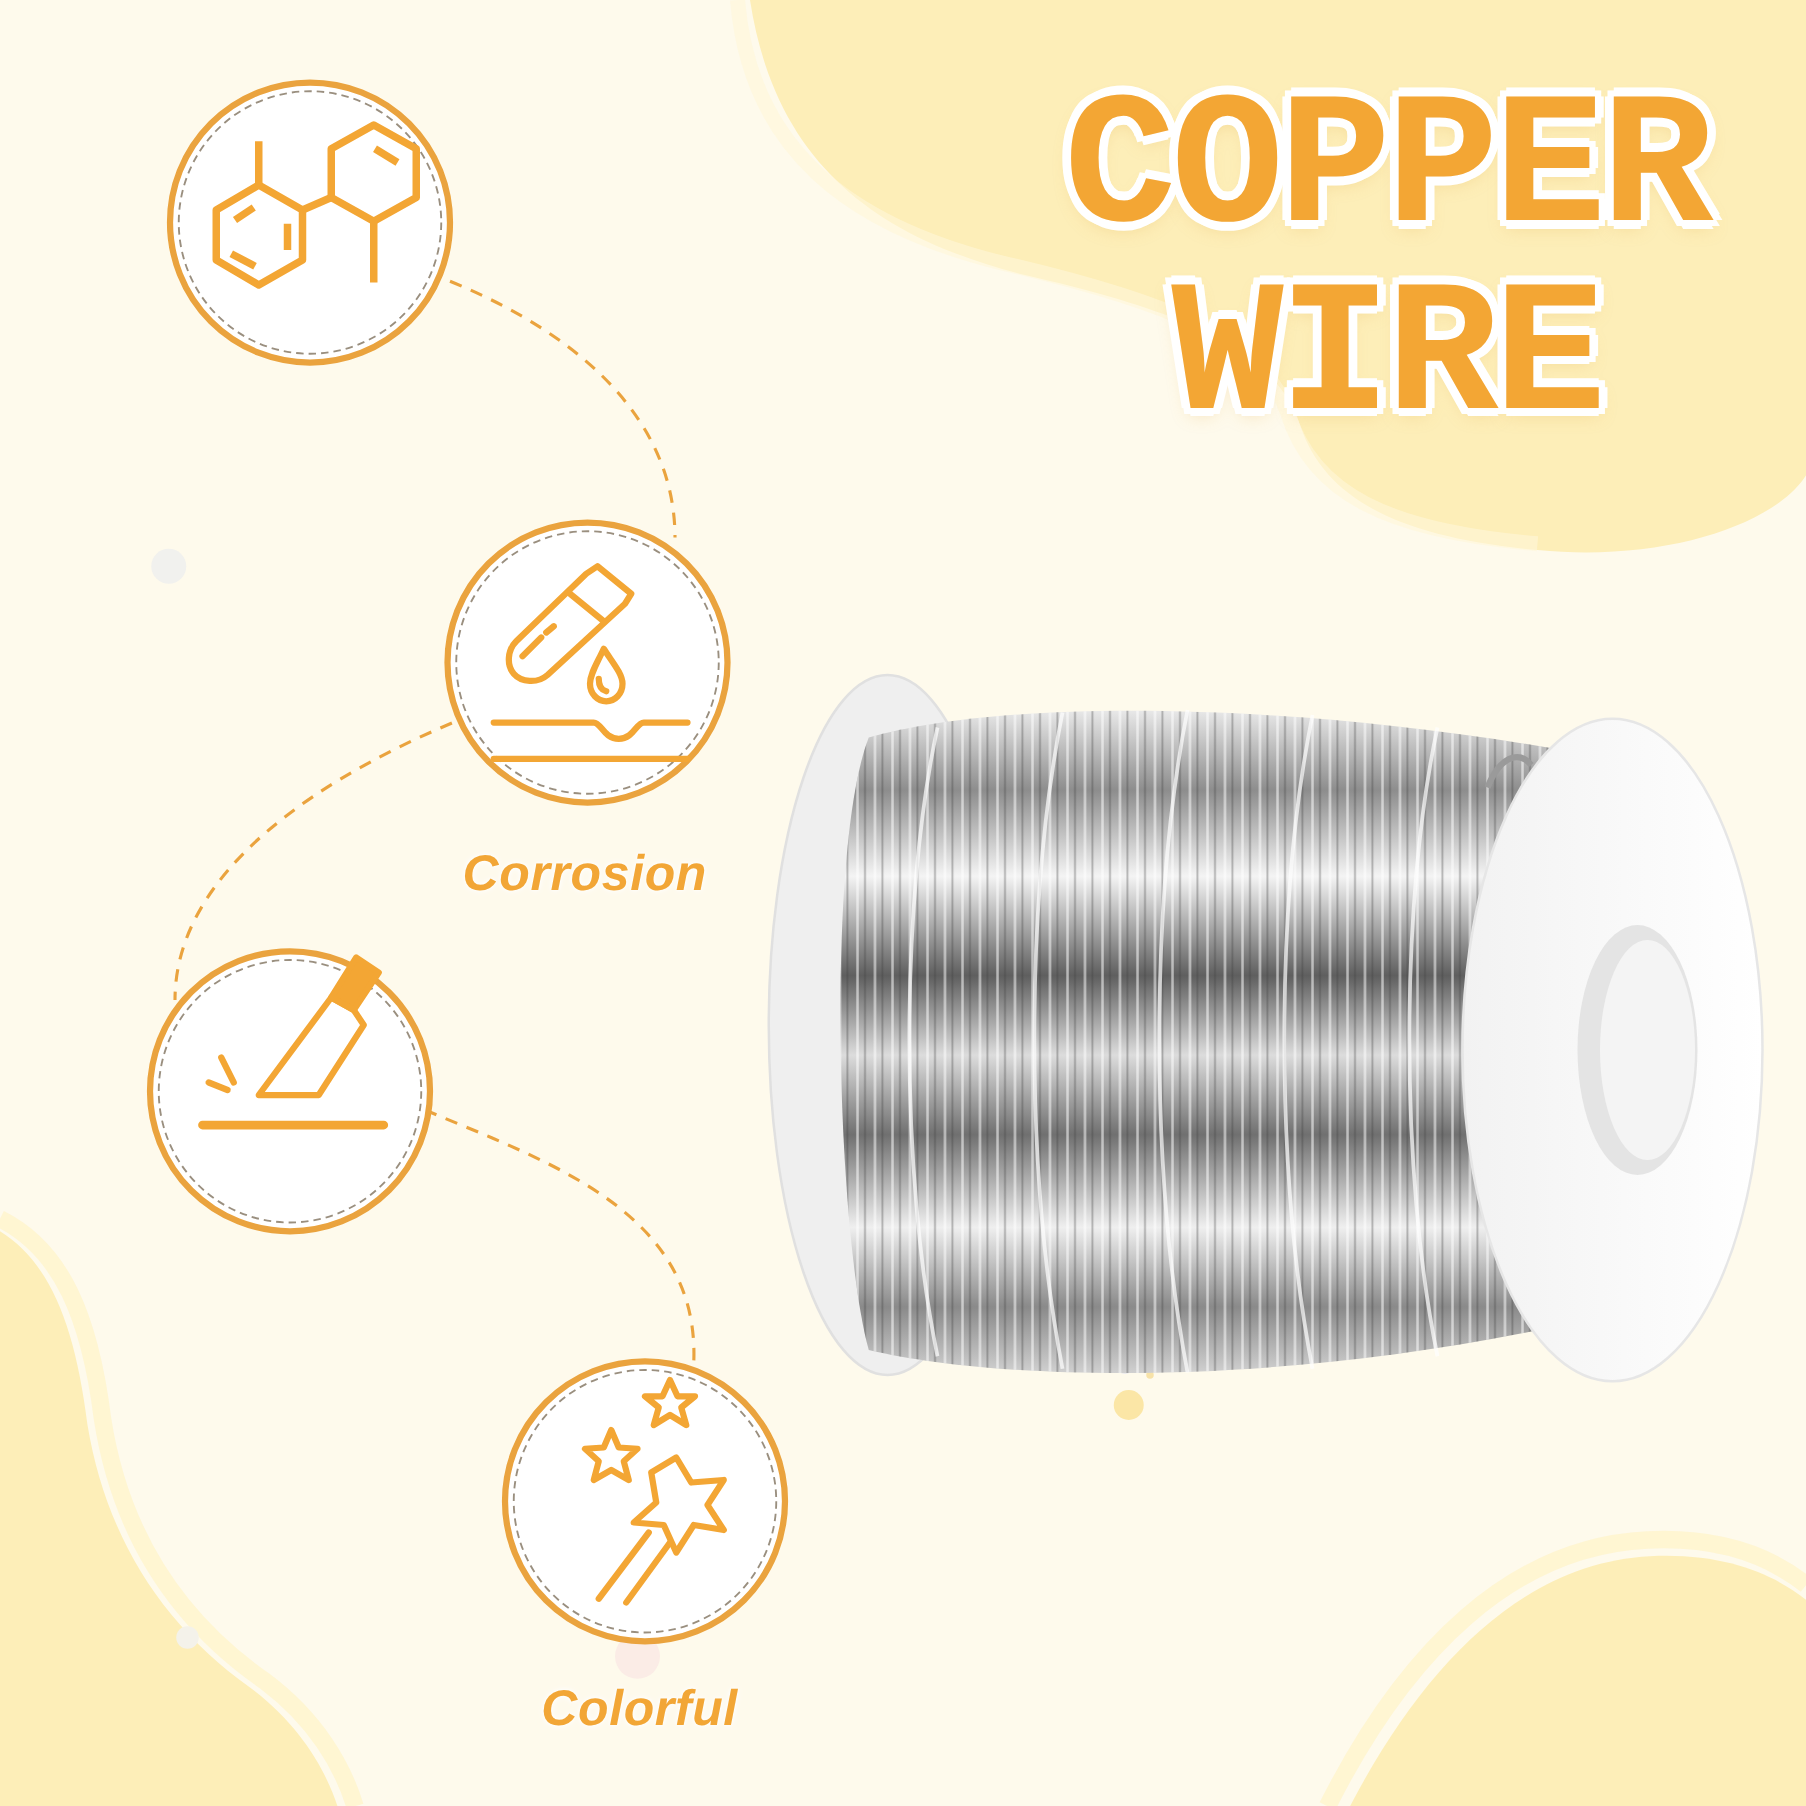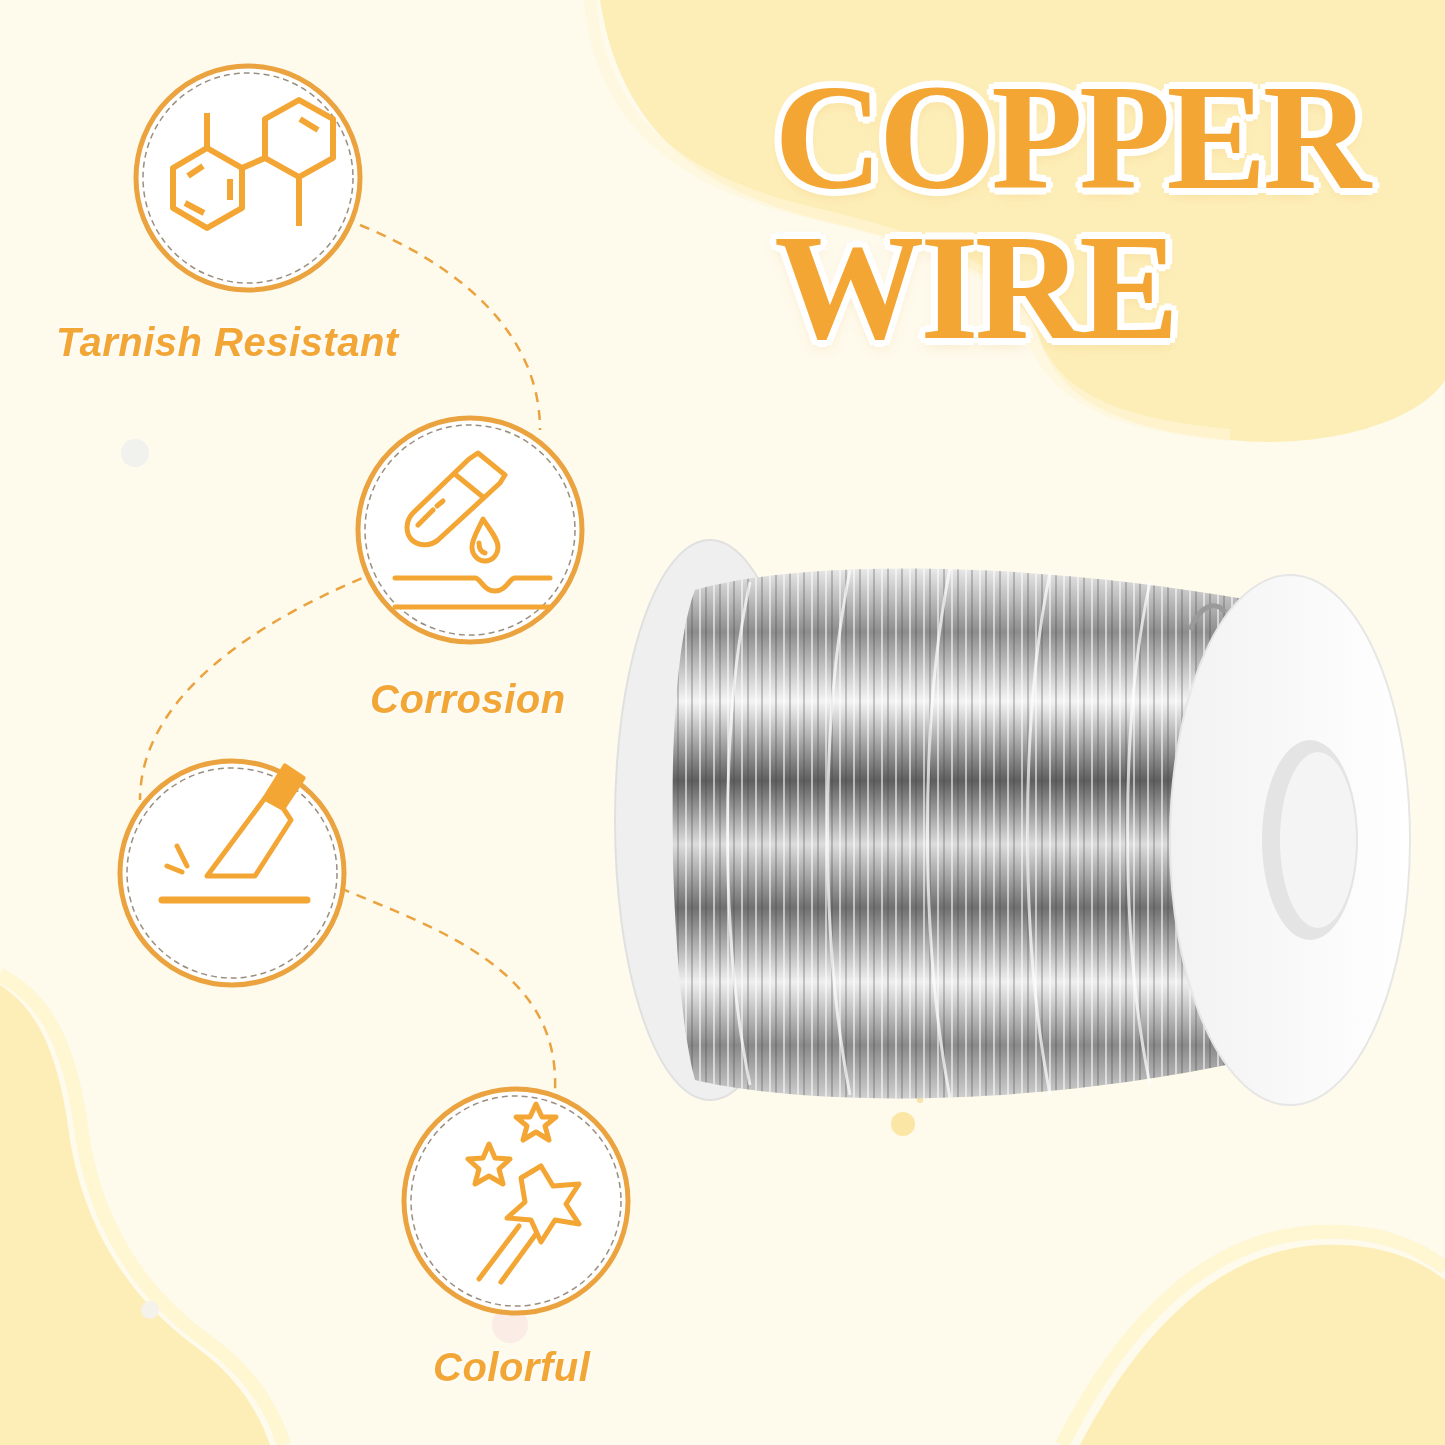--- a/index.html
+++ b/index.html
@@ -1,19 +1,19 @@
 <!DOCTYPE html>
 <html><head>
 <meta charset="utf-8">
 <style>
   html,body{margin:0;padding:0;}
   body{width:1445px;height:1445px;overflow:hidden;background:#fefaec;font-family:"Liberation Sans",sans-serif;}
   .stage{position:relative;width:1445px;height:1445px;overflow:hidden;background:#fefaec;}
   .bg{position:absolute;left:0;top:0;}
-  .title{position:absolute;right:78px;top:62px;text-align:left;font-family:Liberation Serif, serif;font-weight:700;font-size:150px;line-height:150px;letter-spacing:-4px;color:#f3a634;
+  .title{position:absolute;right:78px;top:62px;text-align:center;font-family:Liberation Mono, monospace;font-weight:700;font-size:150px;line-height:150px;letter-spacing:-4px;color:#f3a634;
     -webkit-text-stroke:0;text-shadow:
       0 0 0 #fff,
       5px 0 0 #fff,-5px 0 0 #fff,0 5px 0 #fff,0 -5px 0 #fff,
       4px 4px 0 #fff,-4px 4px 0 #fff,4px -4px 0 #fff,-4px -4px 0 #fff,
       7px 0 0 #fff,-7px 0 0 #fff,0 7px 0 #fff,0 -7px 0 #fff,
       5px 5px 0 #fff,-5px 5px 0 #fff,5px -5px 0 #fff,-5px -5px 0 #fff,
       0 6px 14px rgba(230,180,90,0.35);}
   .title div{display:block;}
   .label{position:absolute;font-family:"Liberation Sans",sans-serif;font-weight:700;font-style:italic;color:#f2a636;font-size:40px;line-height:48px;text-shadow:0 0 3px #fff,0 0 6px #fff;letter-spacing:0.5px;white-space:nowrap;}
   .feature-badge{position:absolute;width:230px;height:230px;border-radius:50%;}
@@ -61,21 +61,20 @@
         <line x1="55" y1="113" x2="70" y2="103"></line>
         <line x1="97" y1="116" x2="97" y2="137"></line>
         <line x1="52" y1="140" x2="71" y2="150"></line>
         <polygon points="166,37 200,56 200,95 166,114 132,95 132,56"></polygon>
         <line x1="109" y1="105" x2="132" y2="95"></line>
         <line x1="166" y1="114" x2="166" y2="163"></line>
         <line x1="167" y1="56" x2="185" y2="67"></line>
       </g>
     </svg>
   </div>
-  <div class="label" style="left:56px;top:318px;">Tarnish Resistant</div>
 
   <div class="feature-badge" style="left:355px;top:415px;">
     <svg width="230" height="230" viewBox="0 0 230 230">
       <circle cx="115" cy="115" r="112" fill="#fff" stroke="#eaa33e" stroke-width="5"></circle>
       <circle cx="115" cy="115" r="105" fill="none" stroke="#9a8f7f" stroke-width="1.5" stroke-dasharray="6 4"></circle>
       <g fill="none" stroke="#f3a634" stroke-width="5" stroke-linecap="round" stroke-linejoin="round">
         <path d="M123,38 L150,60 L145,68 L83,125 C75,132 62,131 56,124 C50,117 51,105 58,98 L114,44 Z"></path>
         <line x1="101" y1="60" x2="128" y2="82"></line>
         <line x1="63" y1="110" x2="78" y2="95"></line>
         <line x1="82" y1="91" x2="88" y2="86"></line>

